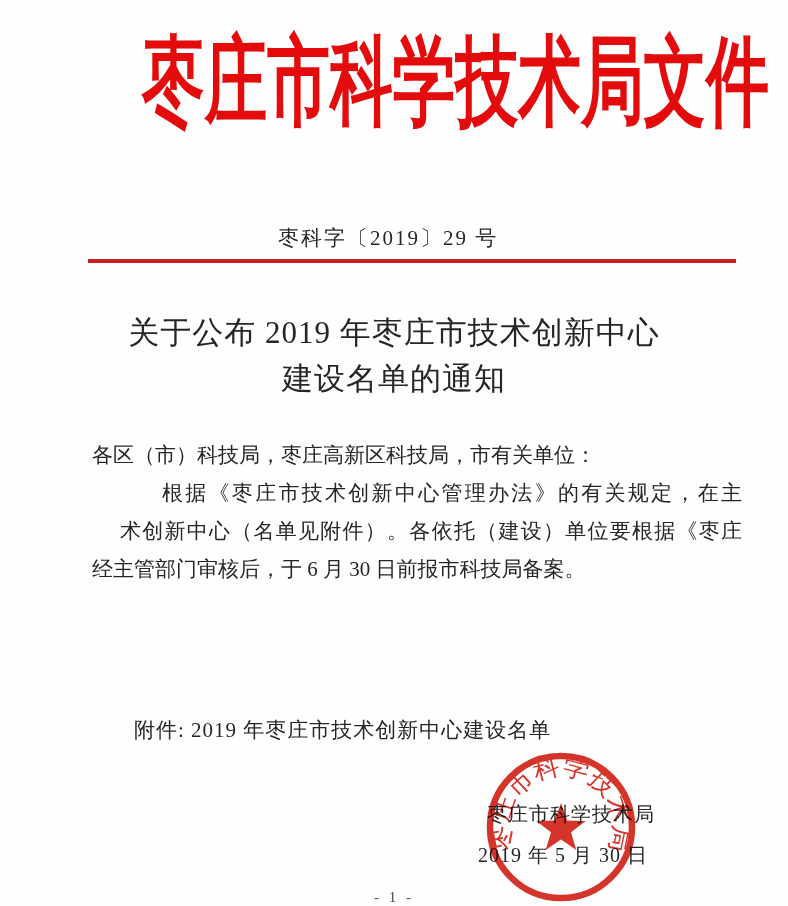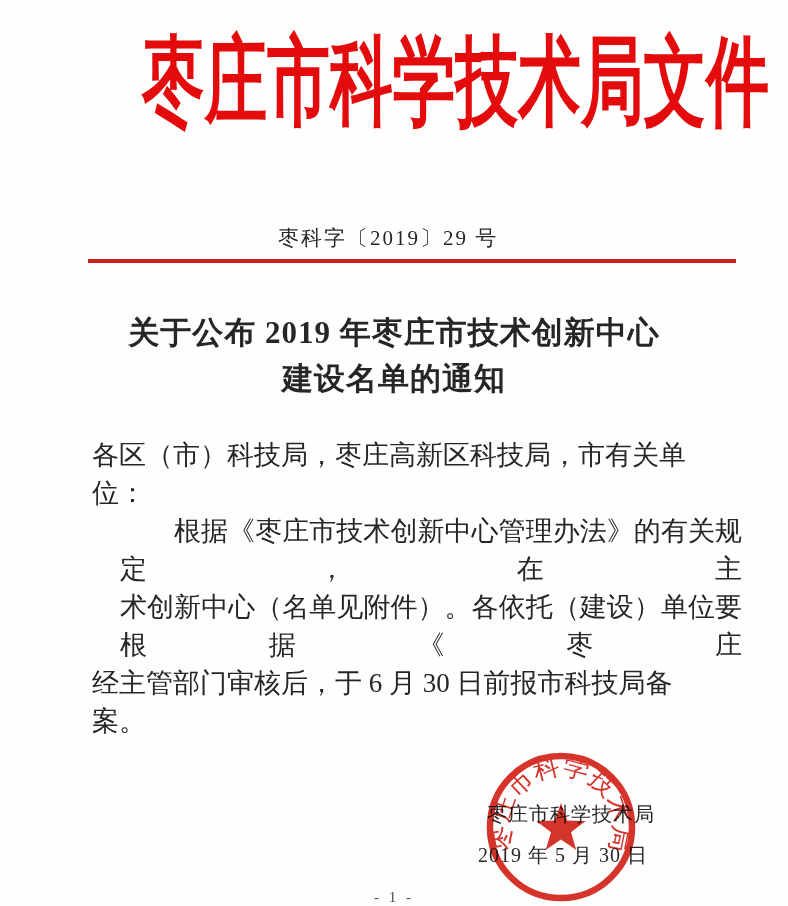--- a/index.html
+++ b/index.html
@@ -22,26 +22,26 @@
   .doc-number{
     position:absolute;top:224px;left:0;width:776px;
     text-align:center;font-size:21px;letter-spacing:2px;
   }
   .red-rule{
     position:absolute;top:259px;left:88px;width:648px;height:4px;
     background:var(--rule_red,#c9201d);
   }
   .doc-title{
     position:absolute;top:310px;left:0;width:788px;
-    text-align:center;font-size:31px;line-height:46px;font-weight:bold;
+    text-align:center;font-size:31px;line-height:46px;font-weight:normal;
     letter-spacing:1px;
   }
   .body-block{
     position:absolute;top:436px;left:92px;width:622px;
-    font-size:27px;line-height:38px;
+    font-size:21px;line-height:38px;
   }
   .bl{width:622px;}
   .bl.just{text-align:justify;text-align-last:justify;margin-left:28px;}
   .bl.ind{text-indent:2em;}
   .attachment-line{
     position:absolute;top:716px;left:92px;width:622px;
     font-size:21px;text-indent:2em;letter-spacing:1px;
   }
   .signer{
     position:absolute;top:801px;left:487px;
@@ -76,20 +76,21 @@
     <div>建设名单的通知</div>
   </div>
 
   <div class="body-block">
     <div class="bl">各区（市）科技局，枣庄高新区科技局，市有关单位：</div>
     <div class="bl just ind">根据《枣庄市技术创新中心管理办法》的有关规定，在主</div>
     <div class="bl just">术创新中心（名单见附件）。各依托（建设）单位要根据《枣庄</div>
     <div class="bl">经主管部门审核后，于 6 月 30 日前报市科技局备案。</div>
   </div>
 
+  <div class="attachment-line">附件: 2019 年枣庄市技术创新中心建设名单</div>
 
   <div class="signer">枣庄市科学技术局</div>
 
   <div class="sign-date">2019 年 5 月 30 日</div>
 
   <svg class="seal" viewBox="0 0 158 158" aria-hidden="true">
     <circle cx="79" cy="79" r="71" fill="none" stroke="var(--seal_red,#d4291f)" stroke-width="6.5"></circle>
     <polygon fill="var(--seal_red,#d4291f)" points="79,55 85.2,72.5 103.7,73 89,84.2 94.3,102 79,91.5 63.7,102 69,84.2 54.3,73 72.8,72.5"></polygon>
     <path id="sealArc" fill="none" d="M 31.9 101 A 52 52 0 1 1 126.1 101"></path>
     <text font-size="26" fill="var(--seal_red,#d4291f)" font-family="Liberation Serif, DejaVu Serif, serif">

